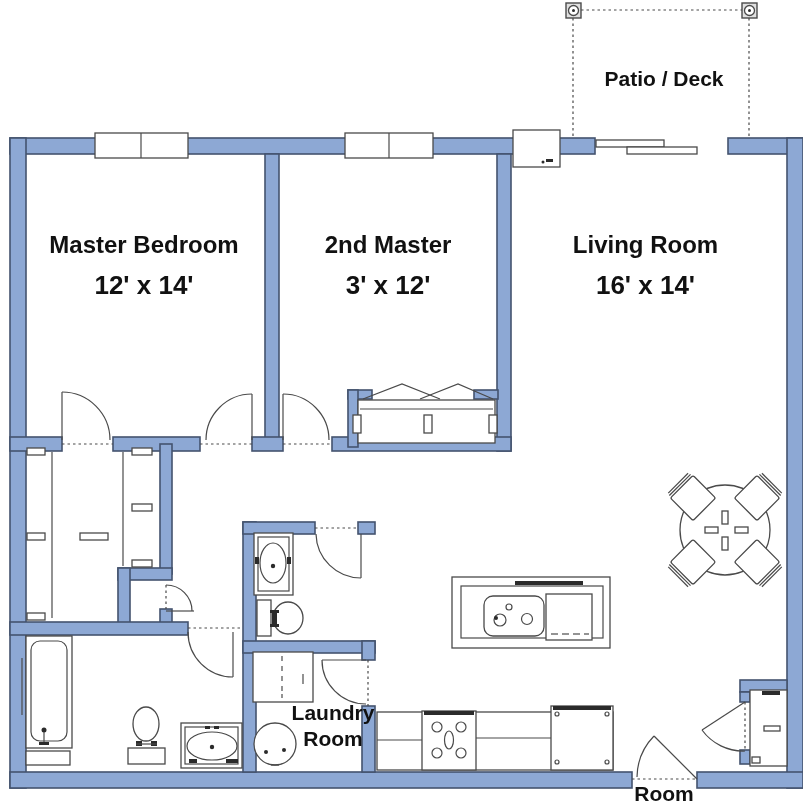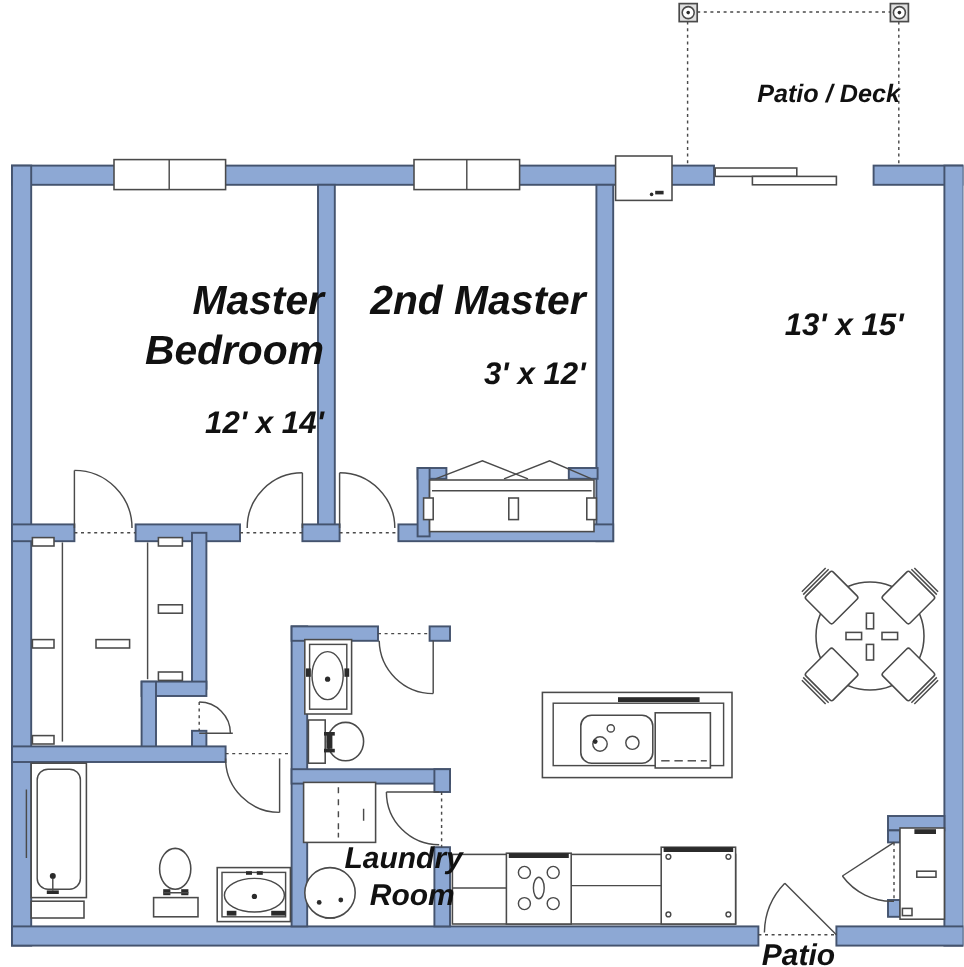--- a/index.html
+++ b/index.html
@@ -5,24 +5,24 @@
   html,body{margin:0;padding:0;background:#fff;}
   #plan{position:relative;width:803px;height:806px;background:var(--bg,#fff);overflow:hidden;
         font-family:"Liberation Sans",sans-serif;}
   #plan svg{position:absolute;left:0;top:0;}
   .wall{fill:var(--wall-fill,#8DA8D4);stroke:var(--wall-stroke,#44536E);stroke-width:1.6;}
   .fx{fill:#fff;stroke:var(--line,#4A4A4A);stroke-width:1.3;}
   .ln{fill:none;stroke:var(--line,#4A4A4A);stroke-width:1.2;}
   .dash{fill:none;stroke:var(--line,#4A4A4A);stroke-width:1.2;stroke-dasharray:2.5 3;}
   .dk{fill:var(--dark,#2B2B2B);stroke:none;}
   .post{fill:var(--post-fill,#E0E0E0);stroke:var(--line,#4A4A4A);stroke-width:1.4;}
-  .room-label{position:absolute;text-align:right;font-weight:bold;color:var(--text,#111);font-style:italic;}
-  .room-name{font-size:34px;line-height:1.2;}
-  .room-dims{font-size:26px;line-height:1.2;margin-top:24px;}
-  .small-label{font-size:25px;line-height:1.25;font-weight:bold;}
+  .room-label{position:absolute;text-align:center;font-weight:bold;color:var(--text,#111);}
+  .room-name{font-size:24px;line-height:1.2;}
+  .room-dims{font-size:26px;line-height:1.2;margin-top:10px;}
+  .small-label{font-size:21px;line-height:1.25;font-weight:bold;}
   .patio-label{font-size:21px;font-weight:bold;}
 </style>
 </head>
 <body>
 
 <div id="plan">
 <svg width="803" height="806" viewBox="0 0 803 806">
 
   <g>
     <line class="dash" x1="581" y1="10" x2="742" y2="10"></line>
@@ -313,24 +313,25 @@
 
   <div class="room-label" style="left:18px;top:231px;width:252px;">
     <div class="room-name">Master Bedroom</div>
     <div class="room-dims">12' x 14'</div>
   </div>
   <div class="room-label" style="left:288px;top:231px;width:200px;">
     <div class="room-name">2nd Master</div>
     <div class="room-dims">3' x 12'</div>
   </div>
   <div class="room-label" style="left:538px;top:231px;width:215px;">
-    <div class="room-dims">13' x 15'</div>
+    <div class="room-name">Living Room</div>
+    <div class="room-dims">16' x 14'</div>
   </div>
   <div class="room-label patio-label" style="left:578px;top:67px;width:172px;">
     <span>Patio / Deck</span>
   </div>
   <div class="room-label small-label" style="left:287px;top:700px;width:92px;">
     <span>Laundry Room</span>
   </div>
   <div class="room-label small-label" style="left:632px;top:781px;width:64px;">
-    <span>Patio</span>
+    <span>Room</span>
   </div>
 </div>
 
 </body></html>

